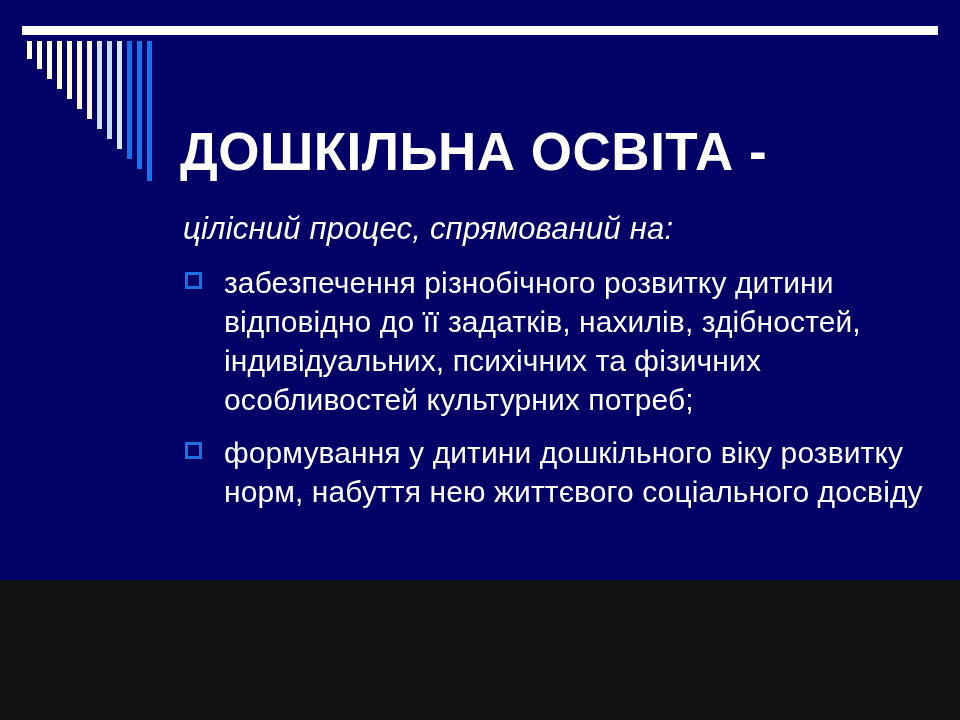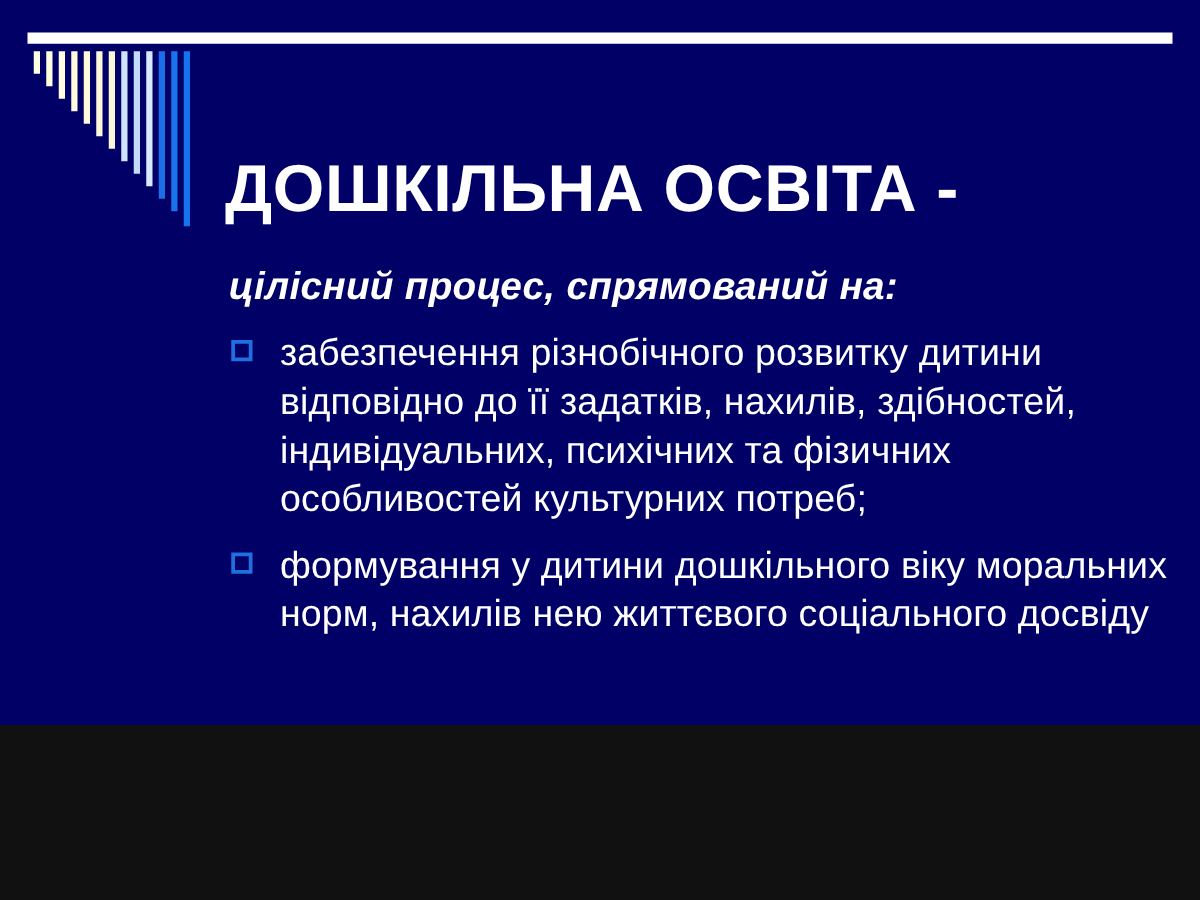--- a/index.html
+++ b/index.html
@@ -59,21 +59,21 @@
   
   .body-block {
     position: absolute;
     left: 183px;
     top: 210px;
     width: 760px;
     color: #ffffff;
   }
   .subtitle {
     font-size: 31px;
-    font-weight: bold;
+    font-weight: normal;
     font-style: italic;
     line-height: 1.25;
     letter-spacing: 0.2px;
     margin: 0 0 14px 0;
   }
   .bullet-list {
     list-style: none;
     margin: 0;
     padding: 0;
   }
@@ -155,21 +155,21 @@
 
     <p class="subtitle">цілісний процес, спрямований на:</p>
 
     <ul class="bullet-list">
       <li class="bullet-item">
         <span class="bullet-marker"></span>
         <span class="bullet-text">забезпечення  різнобічного  розвитку дитини відповідно до її задатків, нахилів, здібностей, індивідуальних, психічних  та фізичних  особливостей культурних  потреб;</span>
       </li>
       <li class="bullet-item">
         <span class="bullet-marker"></span>
-        <span class="bullet-text">формування  у дитини дошкільного віку моральних норм, нахилів нею життєвого соціального досвіду</span>
+        <span class="bullet-text">формування  у дитини дошкільного віку розвитку норм, набуття нею життєвого соціального досвіду</span>
       </li>
     </ul>
 
   </div>
 
   <div class="footer-rule"></div>
 
   <div class="footer-date">08.04.2015</div>
 
   <div class="footer-page">6</div>

